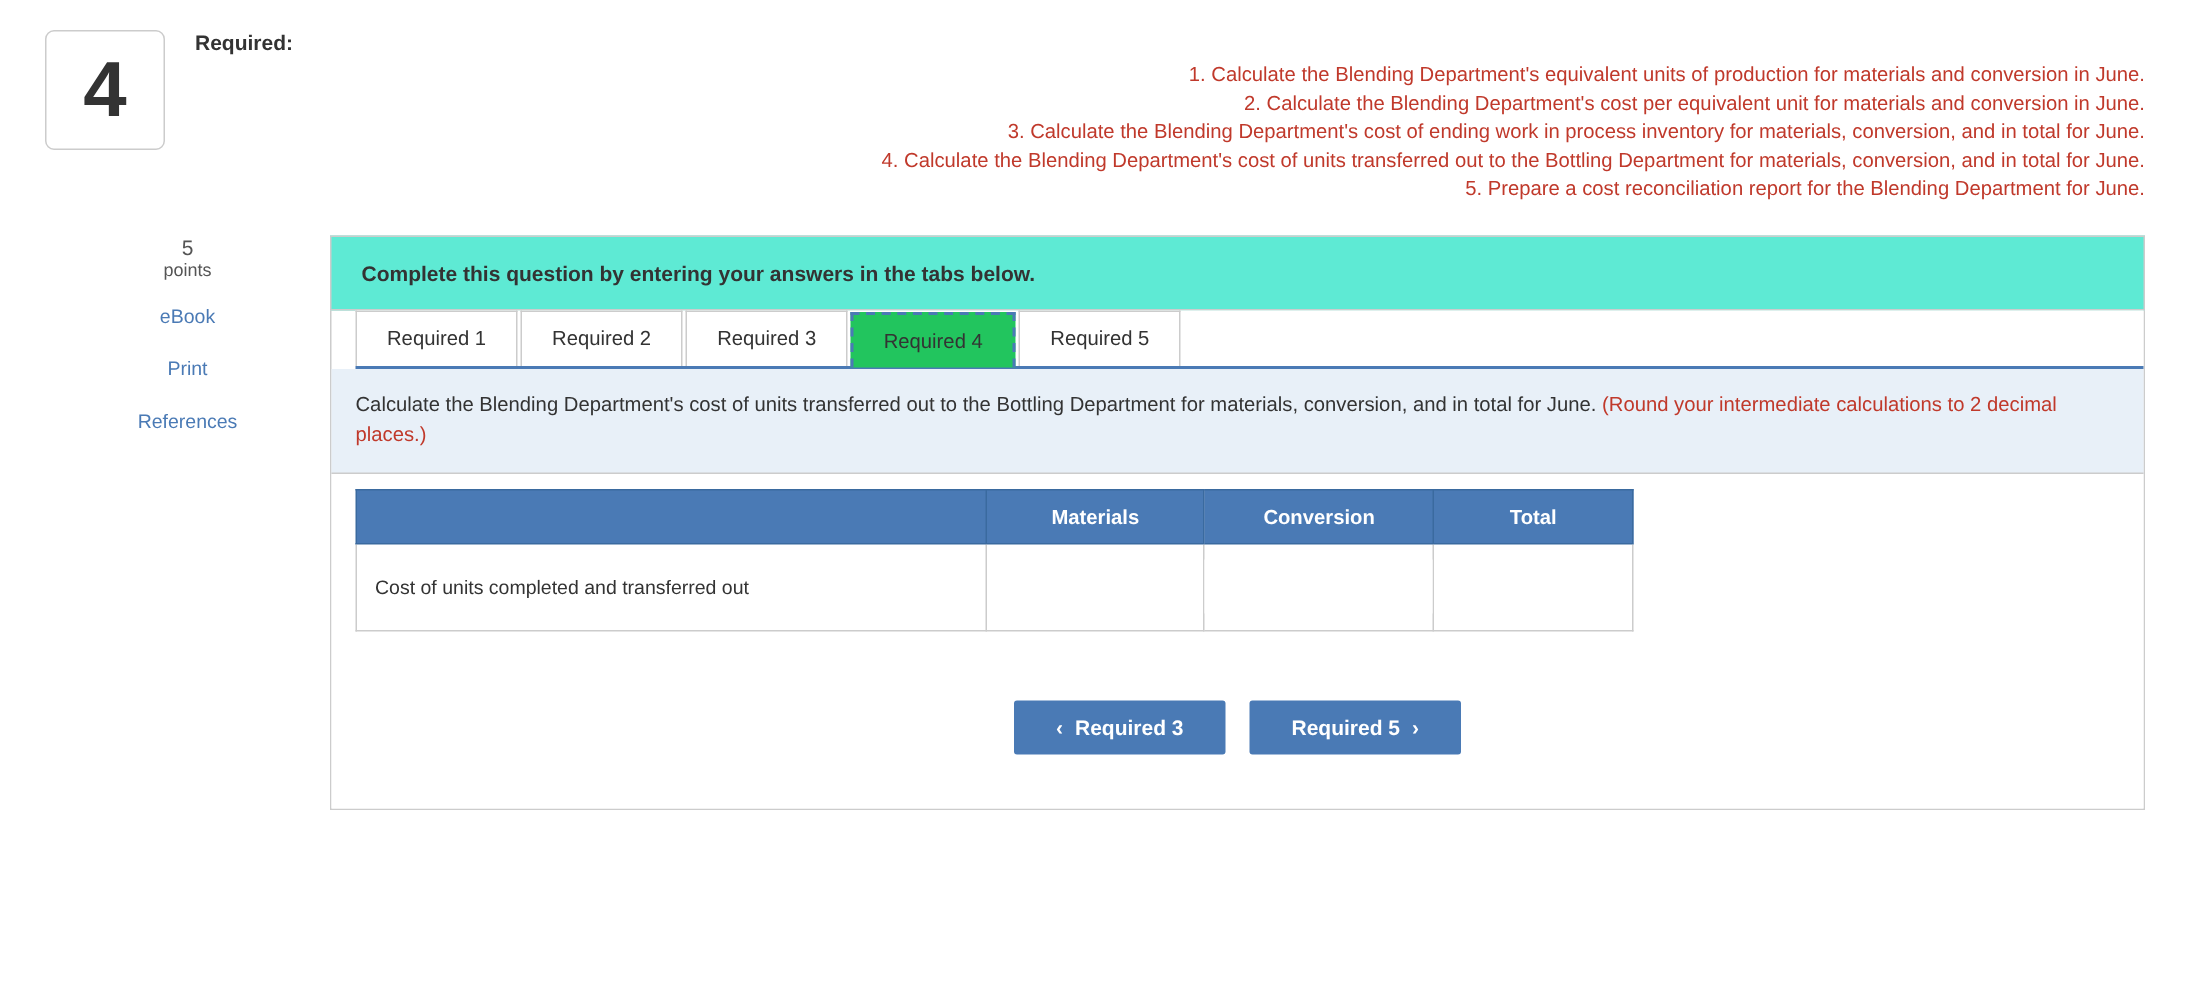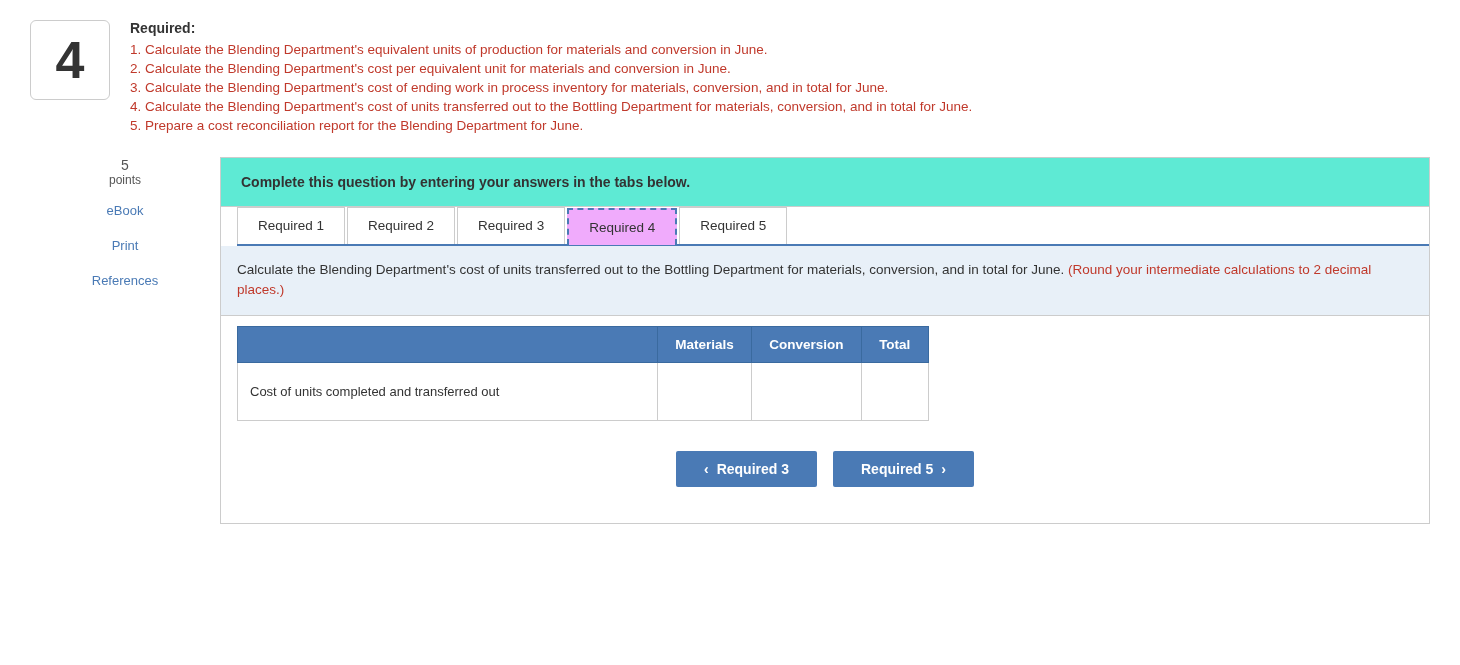--- a/index.html
+++ b/index.html
@@ -16,21 +16,21 @@
       align-items: center;
       justify-content: center;
       font-size: 52px;
       font-weight: bold;
       color: #333;
       flex-shrink: 0;
     }
 
     .question-text { flex: 1; }
     .question-text .required-label { font-weight: bold; font-size: 14px; margin-bottom: 6px; }
-    .question-text ol { list-style: none; padding: 0; }
+    .question-text ol { list-style: none; padding: 0; text-align: right; }
     .question-text ol li { margin-bottom: 4px; font-size: 13.5px; }
     .question-text ol li a, .question-text ol li span.link-text { color: #c0392b; text-decoration: none; }
     .points-number { font-size: 14px; color: #555; }
     .points-label { font-size: 12px; color: #555; }
 
     .sidebar { display: flex; flex-direction: column; gap: 20px; margin-top: 10px; }
     .sidebar a { color: #4a7ab5; text-decoration: none; font-size: 13px; text-align: center; cursor: pointer; }
 
     .instruction-banner {
       background: #5eead4;
@@ -57,43 +57,43 @@
       border: 1px solid #ccc;
       border-bottom: none;
       background: #fff;
       color: #333;
       margin-right: 2px;
     }
 
     .tab.active {
       border: 2px dashed #4a7ab5;
       border-bottom: none;
-      background: #f0abfc;
+      background: #22c55e;
       font-weight: normal;
       position: relative;
       bottom: -1px;
       z-index: 2;
     }
 
     .tab-content {
       padding: 14px 16px;
       background: #e8f0f8;
       font-size: 13.5px;
       line-height: 1.5;
       border-bottom: 1px solid #ccc;
     }
 
     .tab-content .note { color: #c0392b; }
 
     .data-table-wrapper { padding: 10px 16px 16px 16px; background: #fff; }
 
     .data-table {
-      width: 692px;
+      width: 852px;
       border-collapse: collapse;
-      margin-bottom: 20px;
+      margin-bottom: 36px;
     }
 
     .data-table thead tr {
       background: #4a7ab5;
       color: #fff;
     }
 
     .data-table thead th {
       padding: 10px 16px;
       text-align: center;

